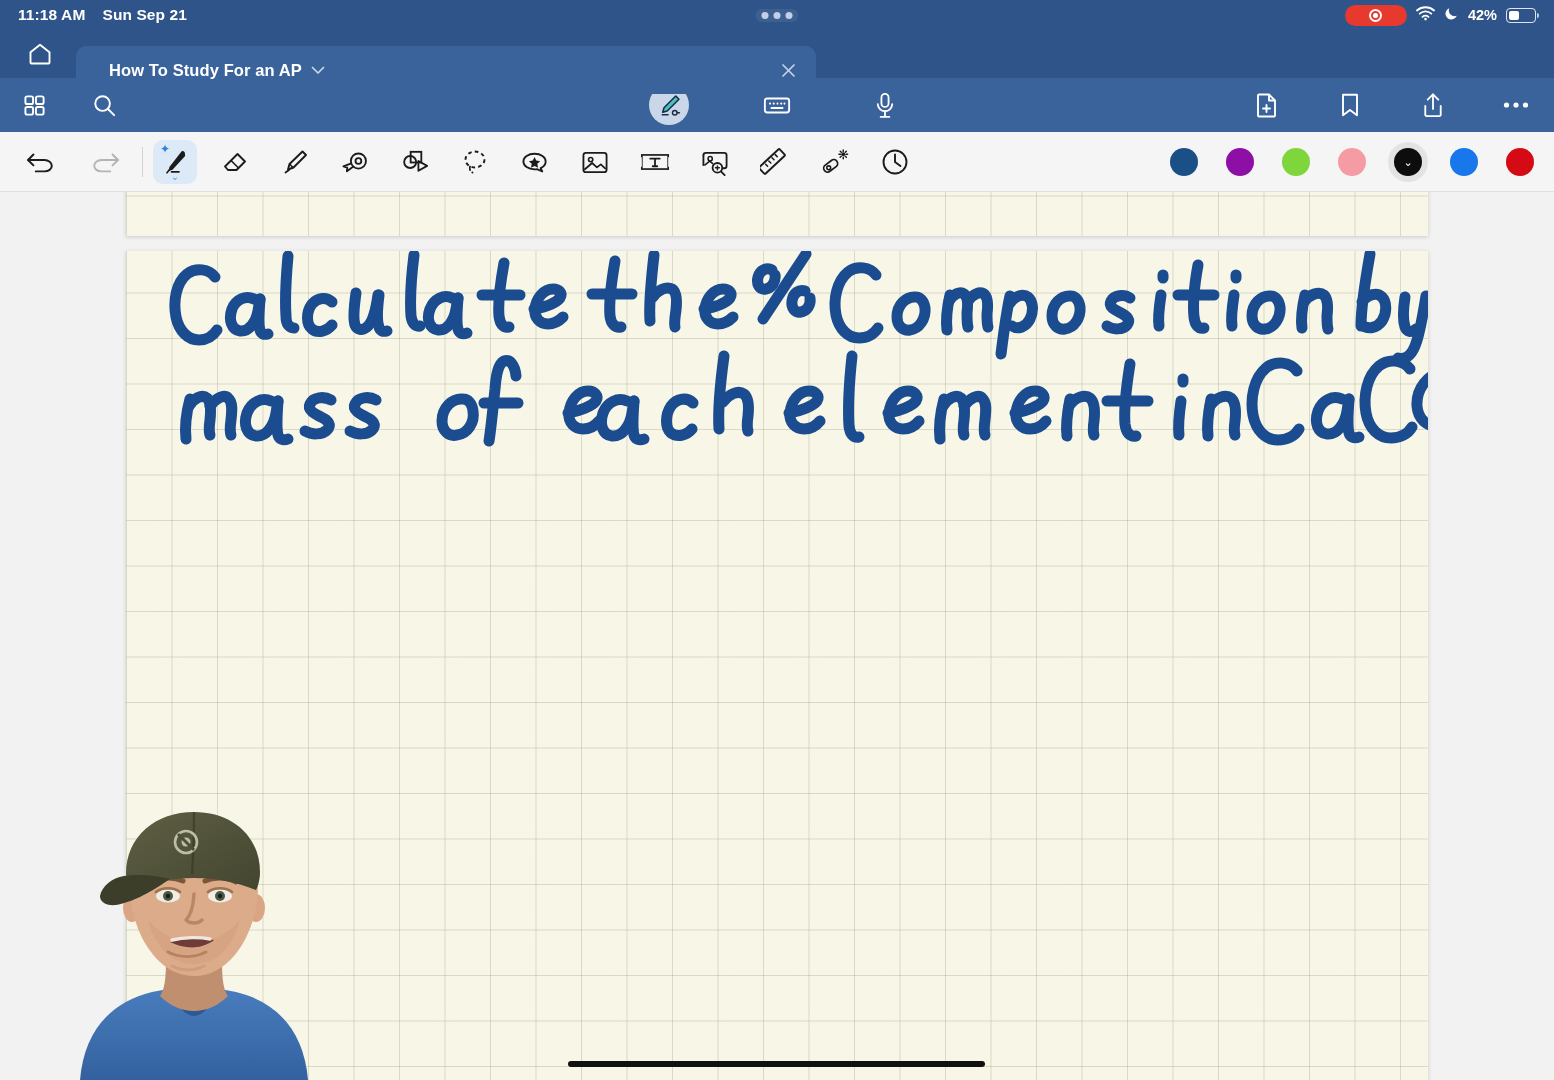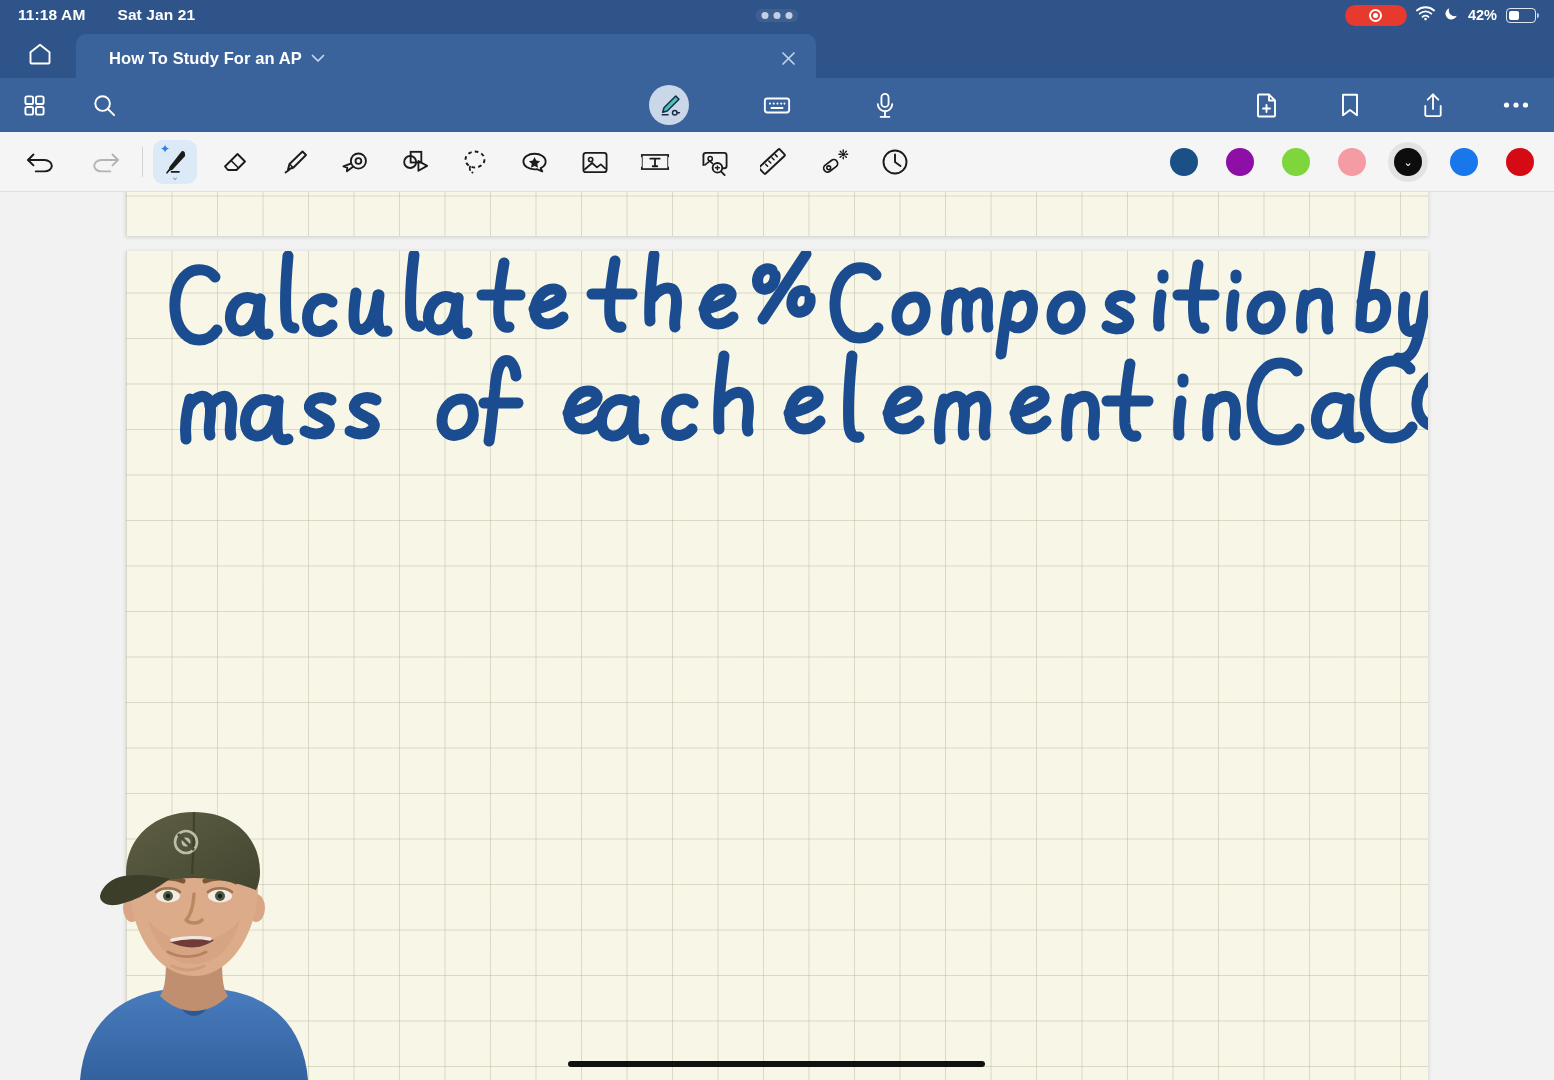--- a/index.html
+++ b/index.html
@@ -27,21 +27,21 @@
     height: 30px;
     background: #2e5489;
     display: flex;
     align-items: center;
     color: #ffffff;
     z-index: 40;
   }
   .status-left {
     display: flex;
     align-items: center;
-    gap: 32px;
+    gap: 17px;
     margin-left: 18px;
     font-size: 15.5px;
     font-weight: 600;
     letter-spacing: 0.1px;
   }
   .status-center-dots {
     position: absolute;
     left: 50%;
     transform: translateX(-50%);
     display: flex;
@@ -118,21 +118,21 @@
     z-index: 39;
   }
   .home-btn {
     position: absolute;
     left: 20px; top: 6px;
     width: 40px; height: 36px;
     display: flex; align-items: center; justify-content: center;
   }
   .tab {
     position: absolute;
-    left: 76px; top: 4px;
+    left: 76px; top: 16px;
     width: 740px; height: 48px;
     background: #3b639b;
     border-radius: 10px 10px 0 0;
     display: flex;
     align-items: center;
     padding: 0 16px;
   }
   .tab-title {
     color: #ffffff;
     font-size: 16.5px;
@@ -334,21 +334,21 @@
   }
 </style>
 </head>
 <body>
 
 <div id="app">
 
   <div class="status-bar">
     <div class="status-left">
       <span>11:18 AM</span>
-      <span>Sat Jan 21</span>
+      <span>Sun Sep 21</span>
     </div>
 
     <div class="status-center-dots">
       <i></i>
       <i></i>
       <i></i>
     </div>
 
     <div class="status-right">
       <span class="rec-pill">

